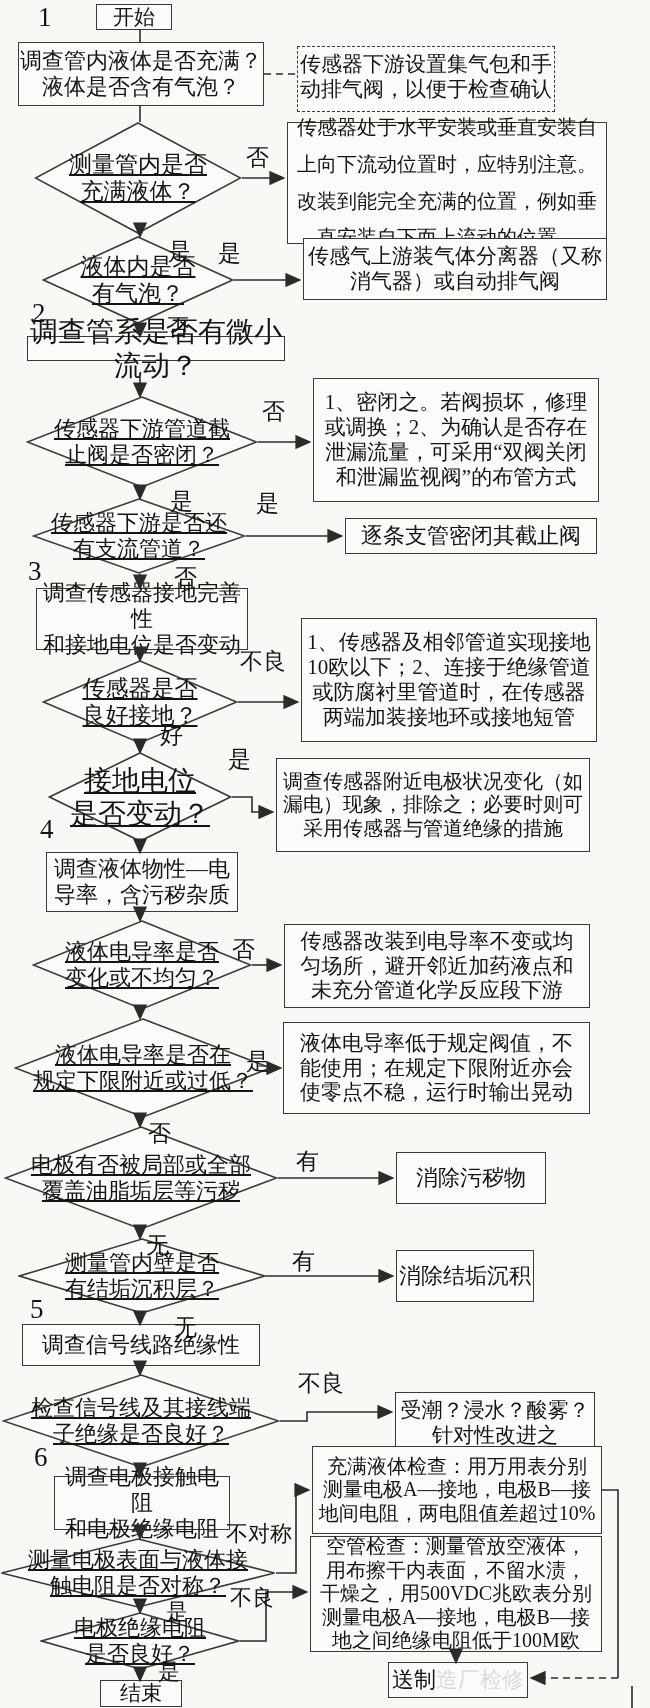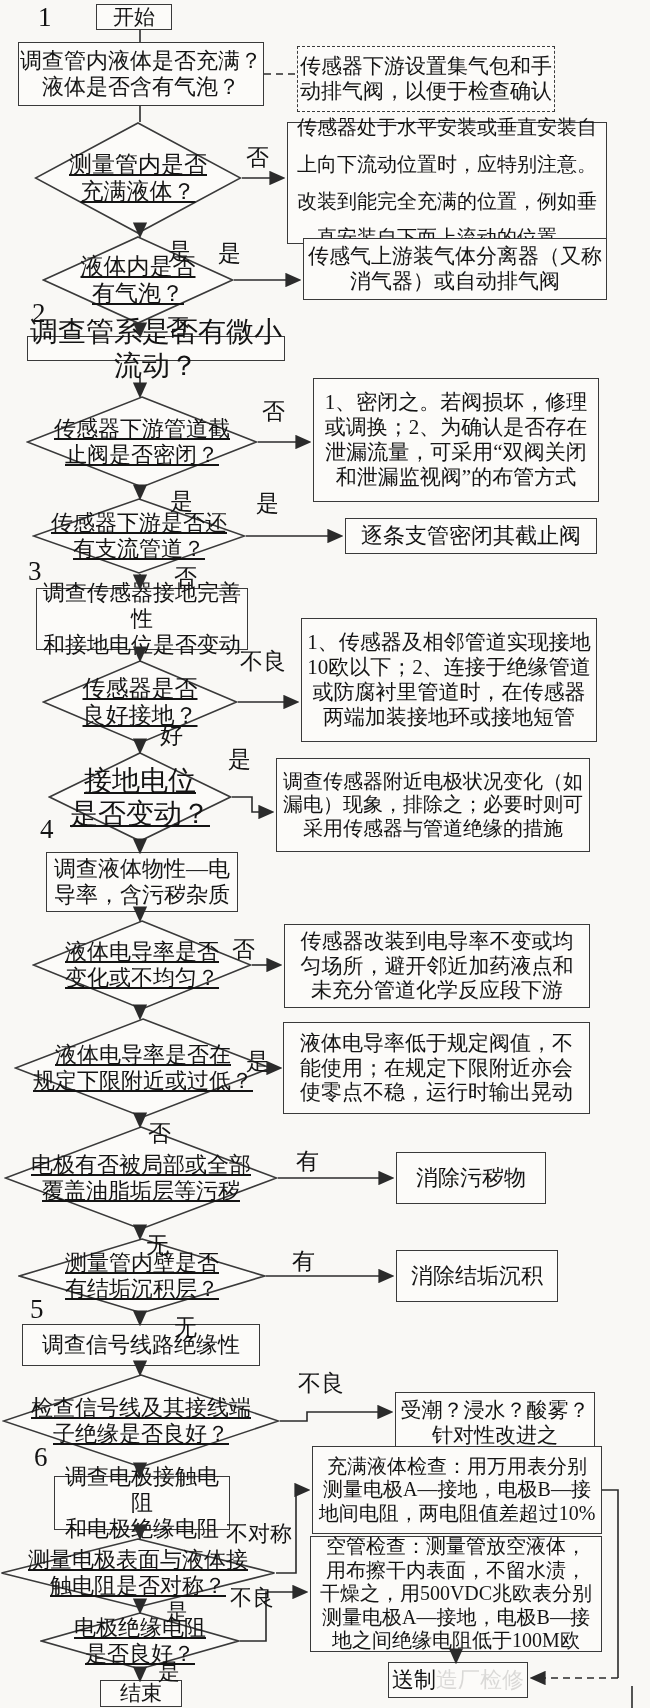--- a/index.html
+++ b/index.html
@@ -5,21 +5,21 @@
   html,body{margin:0;padding:0;}
   body{width:650px;height:1708px;background:#f7f6f3;font-family:"Liberation Serif","DejaVu Serif",serif;}
   #canvas{position:relative;width:650px;height:1708px;overflow:hidden;background:#f9f8f5;}
   #edges{position:absolute;left:0;top:0;z-index:3;pointer-events:none;}
   .node{position:absolute;box-sizing:border-box;display:flex;flex-direction:column;justify-content:center;
         align-items:center;text-align:center;color:#141414;background:#fcfbf9;border:1.6px solid #3a3a3a;
         line-height:1.18;z-index:2;}
   .node.decision{background:transparent;border:none;text-decoration:underline;}
   .node.decision svg{position:absolute;left:0;top:0;}
   .node.decision .txt{position:relative;z-index:2;display:flex;flex-direction:column;align-items:center;}
-  .node.side-dashed{border-style:dashed;border-width:1.6px;}
+  .node.side-dashed{border-style:dashed;border-width:1.6px;font-family:Liberation Mono, monospace;}
   .blabel{position:absolute;color:#141414;z-index:4;line-height:1.05;white-space:nowrap;}
   .secnum{position:absolute;color:#141414;z-index:4;font-size:27px;}
   .faded{opacity:0.14;}
 </style>
 </head>
 <body>
 
 <div id="canvas">
   <svg id="edges" width="650" height="1708" viewBox="0 0 650 1708">
     <defs>
@@ -217,21 +217,21 @@
       </div>
       <div class="node decision" style="left: 18px; top: 1238px; width: 248px; height: 76px; font-size: 22px;">
         <svg width="248" height="76">
           <polygon points="124,1 246.5,38 124,75 1.5,38" fill="#fcfbf9" stroke="#3a3a3a" stroke-width="1.6"></polygon>
         </svg>
         <div class="txt">
           <div>测量管内壁是否</div>
           <div>有结垢沉积层？</div>
         </div>
       </div>
-      <div class="node side" style="left: 396px; top: 1250px; width: 162px; height: 52px; font-size: 22px;">
+      <div class="node side" style="left: 396px; top: 1250px; width: 138px; height: 52px; font-size: 22px;">
         <div>消除结垢沉积</div>
       </div>
       <div class="node process" style="left: 22px; top: 1324px; width: 238px; height: 42px; font-size: 22px;">
         <div>调查信号线路绝缘性</div>
       </div>
       <div class="node decision" style="left: 2px; top: 1374px; width: 278px; height: 94px; font-size: 22px;">
         <svg width="278" height="94">
           <polygon points="139,1 276.5,47 139,93 1.5,47" fill="#fcfbf9" stroke="#3a3a3a" stroke-width="1.6"></polygon>
         </svg>
         <div class="txt">

